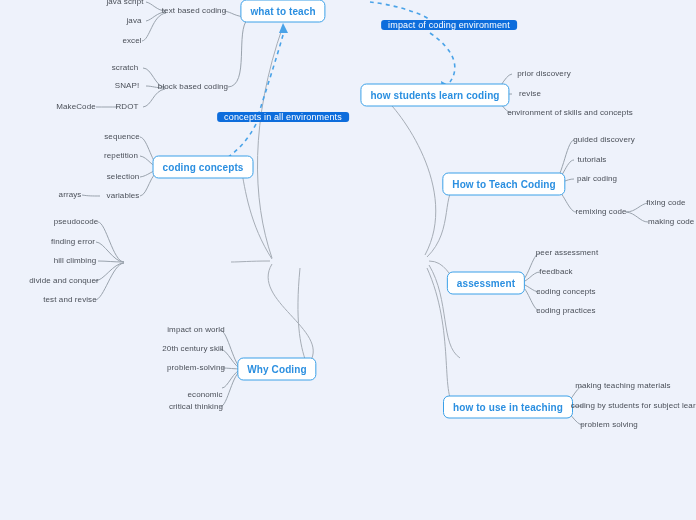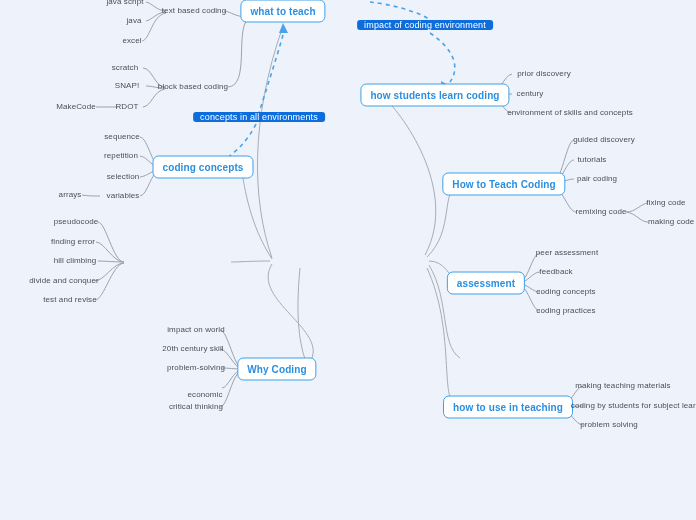--- a/index.html
+++ b/index.html
@@ -56,20 +56,21 @@
     letter-spacing: .1px;
   }
   
   .n-chip {
     background: #0d6ddc;
     color: #ffffff;
     font-size: 9px;
     border-radius: 3px;
     padding: 0 7px;
     letter-spacing: .15px;
+    margin-left: 24px;
   }
   
   .n-leaf {
     color: #4a4f58;
     font-size: 8px;
     padding: 2px 3px 3px 3px;
     background: transparent;
     letter-spacing: .1px;
   }
   .n-leaf.clip-right {
@@ -209,21 +210,21 @@
   <div class="node n-leaf" style="left:64px; top:281px;">divide and conquer</div>
   <div class="node n-leaf" style="left:70px; top:300px;">test and revise</div>
 
   <div class="node n-leaf" style="left:196px; top:330px;">impact on world</div>
   <div class="node n-leaf" style="left:193px; top:349px;">20th century skill</div>
   <div class="node n-leaf" style="left:196px; top:368px;">problem-solving</div>
   <div class="node n-leaf" style="left:205px; top:395px;">economic</div>
   <div class="node n-leaf" style="left:196px; top:407px;">critical thinking</div>
 
   <div class="node n-leaf" style="left:544px; top:74px;">prior discovery</div>
-  <div class="node n-leaf" style="left:530px; top:94px;">century</div>
+  <div class="node n-leaf" style="left:530px; top:94px;">revise</div>
   <div class="node n-leaf" style="left:570px; top:113px;">environment of skills and concepts</div>
 
   <div class="node n-leaf" style="left:604px; top:140px;">guided discovery</div>
   <div class="node n-leaf" style="left:592px; top:160px;">tutorials</div>
   <div class="node n-leaf" style="left:597px; top:179px;">pair coding</div>
   <div class="node n-leaf" style="left:601px; top:212px;">remixing code</div>
   <div class="node n-leaf" style="left:666px; top:203px;">fixing code</div>
   <div class="node n-leaf clip-right" style="left:678px; top:222px;">making code mo</div>
 
   <div class="node n-leaf" style="left:567px; top:253px;">peer assessment</div>

